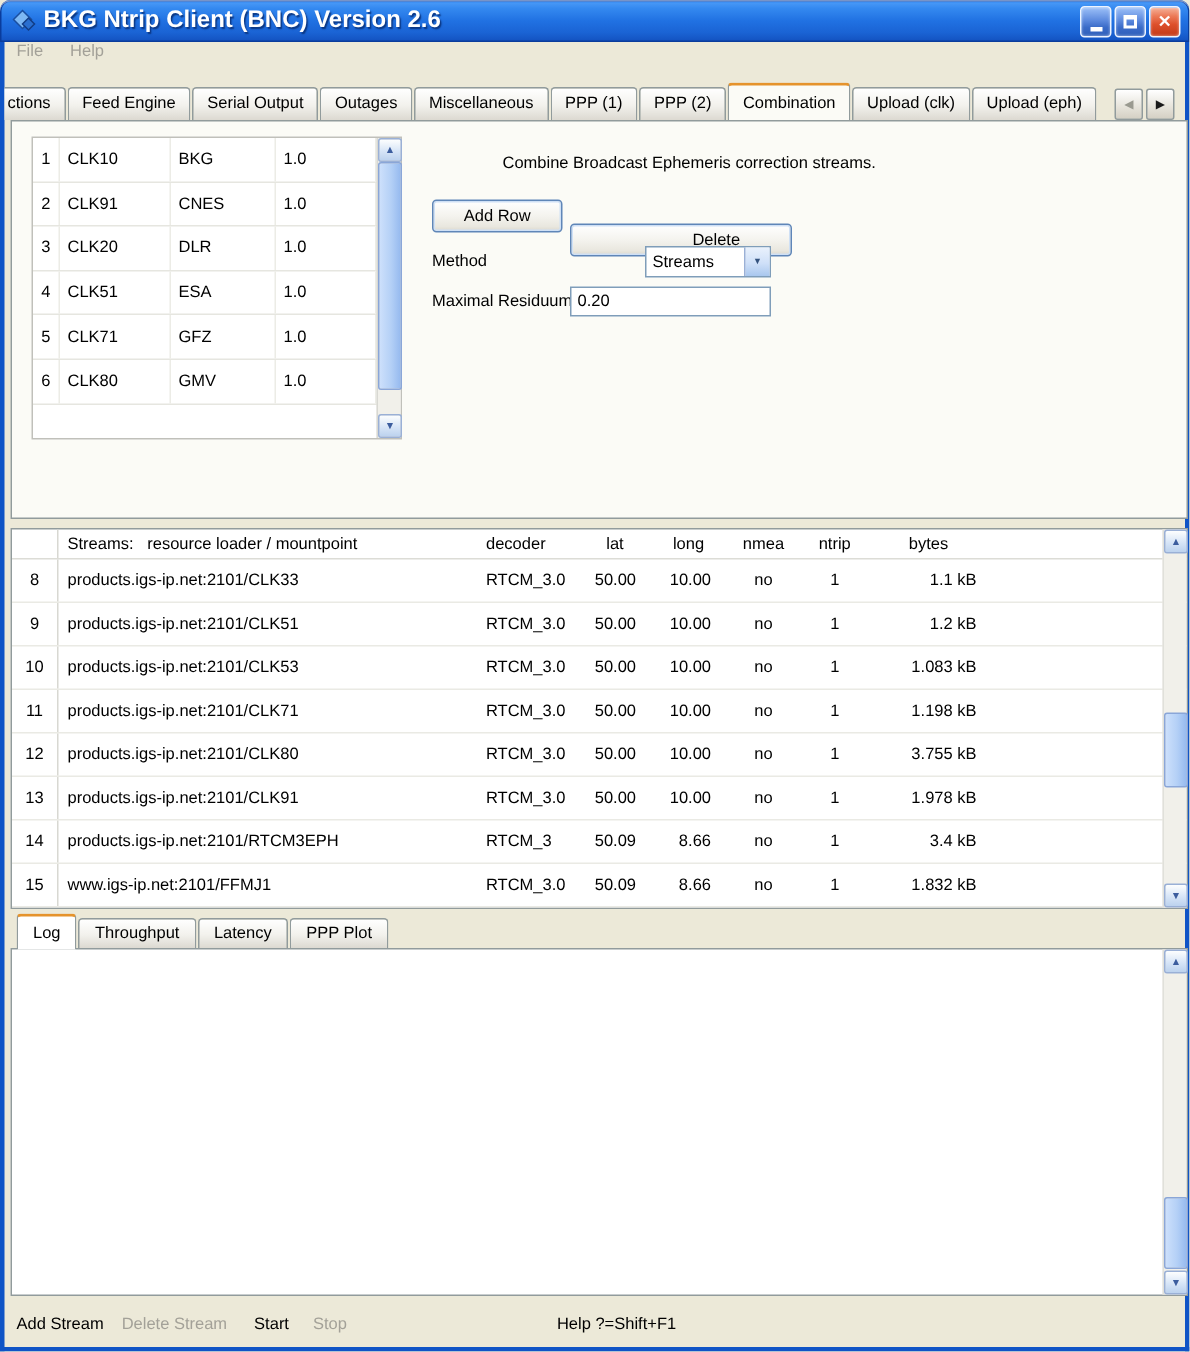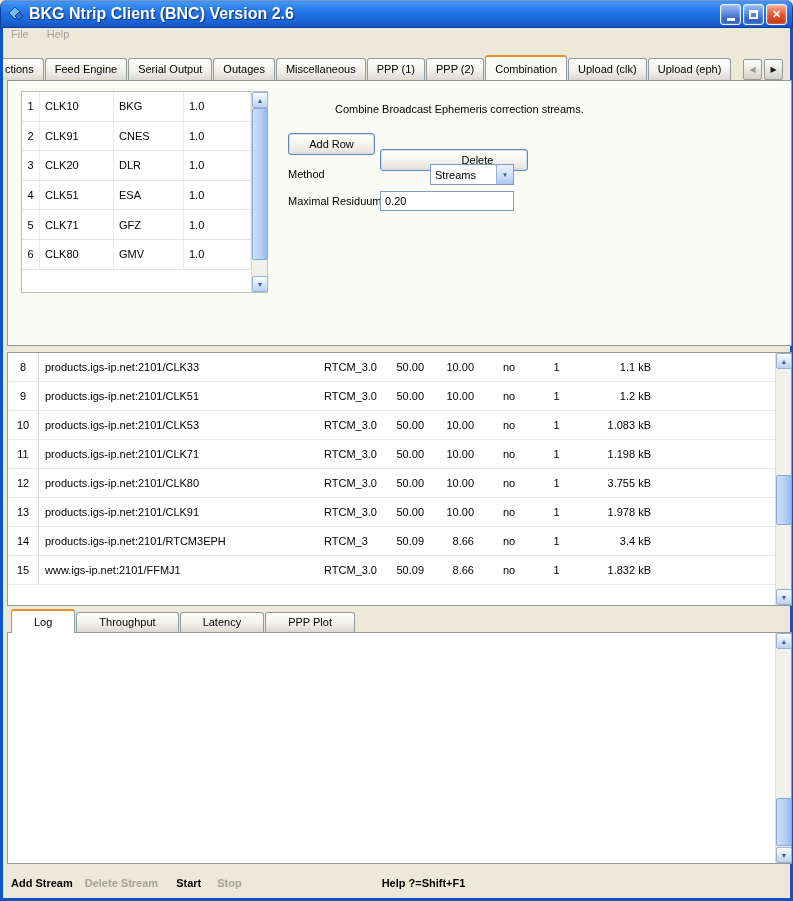--- a/index.html
+++ b/index.html
@@ -120,34 +120,34 @@
   .st-dec { padding-left:6px; }
   .st-lat, .st-long { text-align:right; padding-right:10px; }
   .st-nmea, .st-ntrip { text-align:center; }
   .st-bytes { text-align:right; padding-right:8px; }
   .hc { text-align:center; padding:0; }
   .st-sb { right:0; top:0; bottom:0; border-left:1px solid #e0e0da; }
 
   
   .bottomtabs { position:absolute; top:580px; left:8px; height:24px; display:flex; align-items:flex-end; }
   .btab {
-    height:20px; padding:3px 22px 0;
+    height:20px; padding:3px 10px 0;
     background:linear-gradient(180deg,#ffffff 0%,#f2f1ec 55%,#dcd9d1 100%);
     border:1px solid #919b9c; border-bottom:none; border-radius:3px 3px 0 0; margin-right:1px;
   }
   .btab.selected { height:24px; padding-top:5px; background:#fff; border-top:2px solid #e5932c; margin-bottom:-1px; position:relative; z-index:3; }
 
   .logpanel { position:absolute; left:4px; top:604px; width:785px; height:232px; background:#fff; border:1px solid #919b9c; z-index:1; }
   .log-lines { position:absolute; inset:6px 20px 4px 8px; overflow:hidden; }
   .log-line { line-height:13.5px; white-space:pre; }
   .log-sb { right:0; top:0; bottom:0; border-left:1px solid #e0e0da; }
 
   
   .statusbar { position:absolute; left:0; right:0; top:836px; bottom:0; display:flex; align-items:flex-start; padding:13px 8px 0; }
-  .sb-action { white-space:nowrap;font-weight:bold; }
+  .sb-action { white-space:nowrap; }
   .dim { color:#a3a198; }
   .ml1 { margin-left:12px; } .ml2 { margin-left:18px; } .ml3 { margin-left:16px; } .mlhelp { margin-left:140px; }
 </style>
 </head>
 <body>
 
 <div class="window">
 
   <div class="titlebar">
     <svg class="app-icon" viewBox="0 0 16 16">
@@ -249,20 +249,31 @@
       <div class="combobox">
         <span class="combobox-value">Streams</span>
         <span class="combobox-btn">▼</span>
       </div>
 
       <div class="lbl lbl-resid">Maximal Residuum</div>
       <input class="textinput" value="0.20" style="">
     </div>
 
     <div class="streams">
+      <div class="st-header st-grid">
+        <div class="st-num"></div>
+        <div class="st-res">Streams:   resource loader / mountpoint</div>
+        <div class="st-dec">decoder</div>
+        <div class="hc">lat</div>
+        <div class="hc">long</div>
+        <div class="hc">nmea</div>
+        <div class="hc">ntrip</div>
+        <div class="hc">bytes</div>
+        <div></div>
+      </div>
       <div>
 
       <div class="st-row st-grid">
           <div class="st-num">8</div>
           <div class="st-res">products.igs-ip.net:2101/CLK33</div>
           <div class="st-dec">RTCM_3.0</div>
           <div class="st-lat">50.00</div>
           <div class="st-long">10.00</div>
           <div class="st-nmea">no</div>
           <div class="st-ntrip">1</div>

